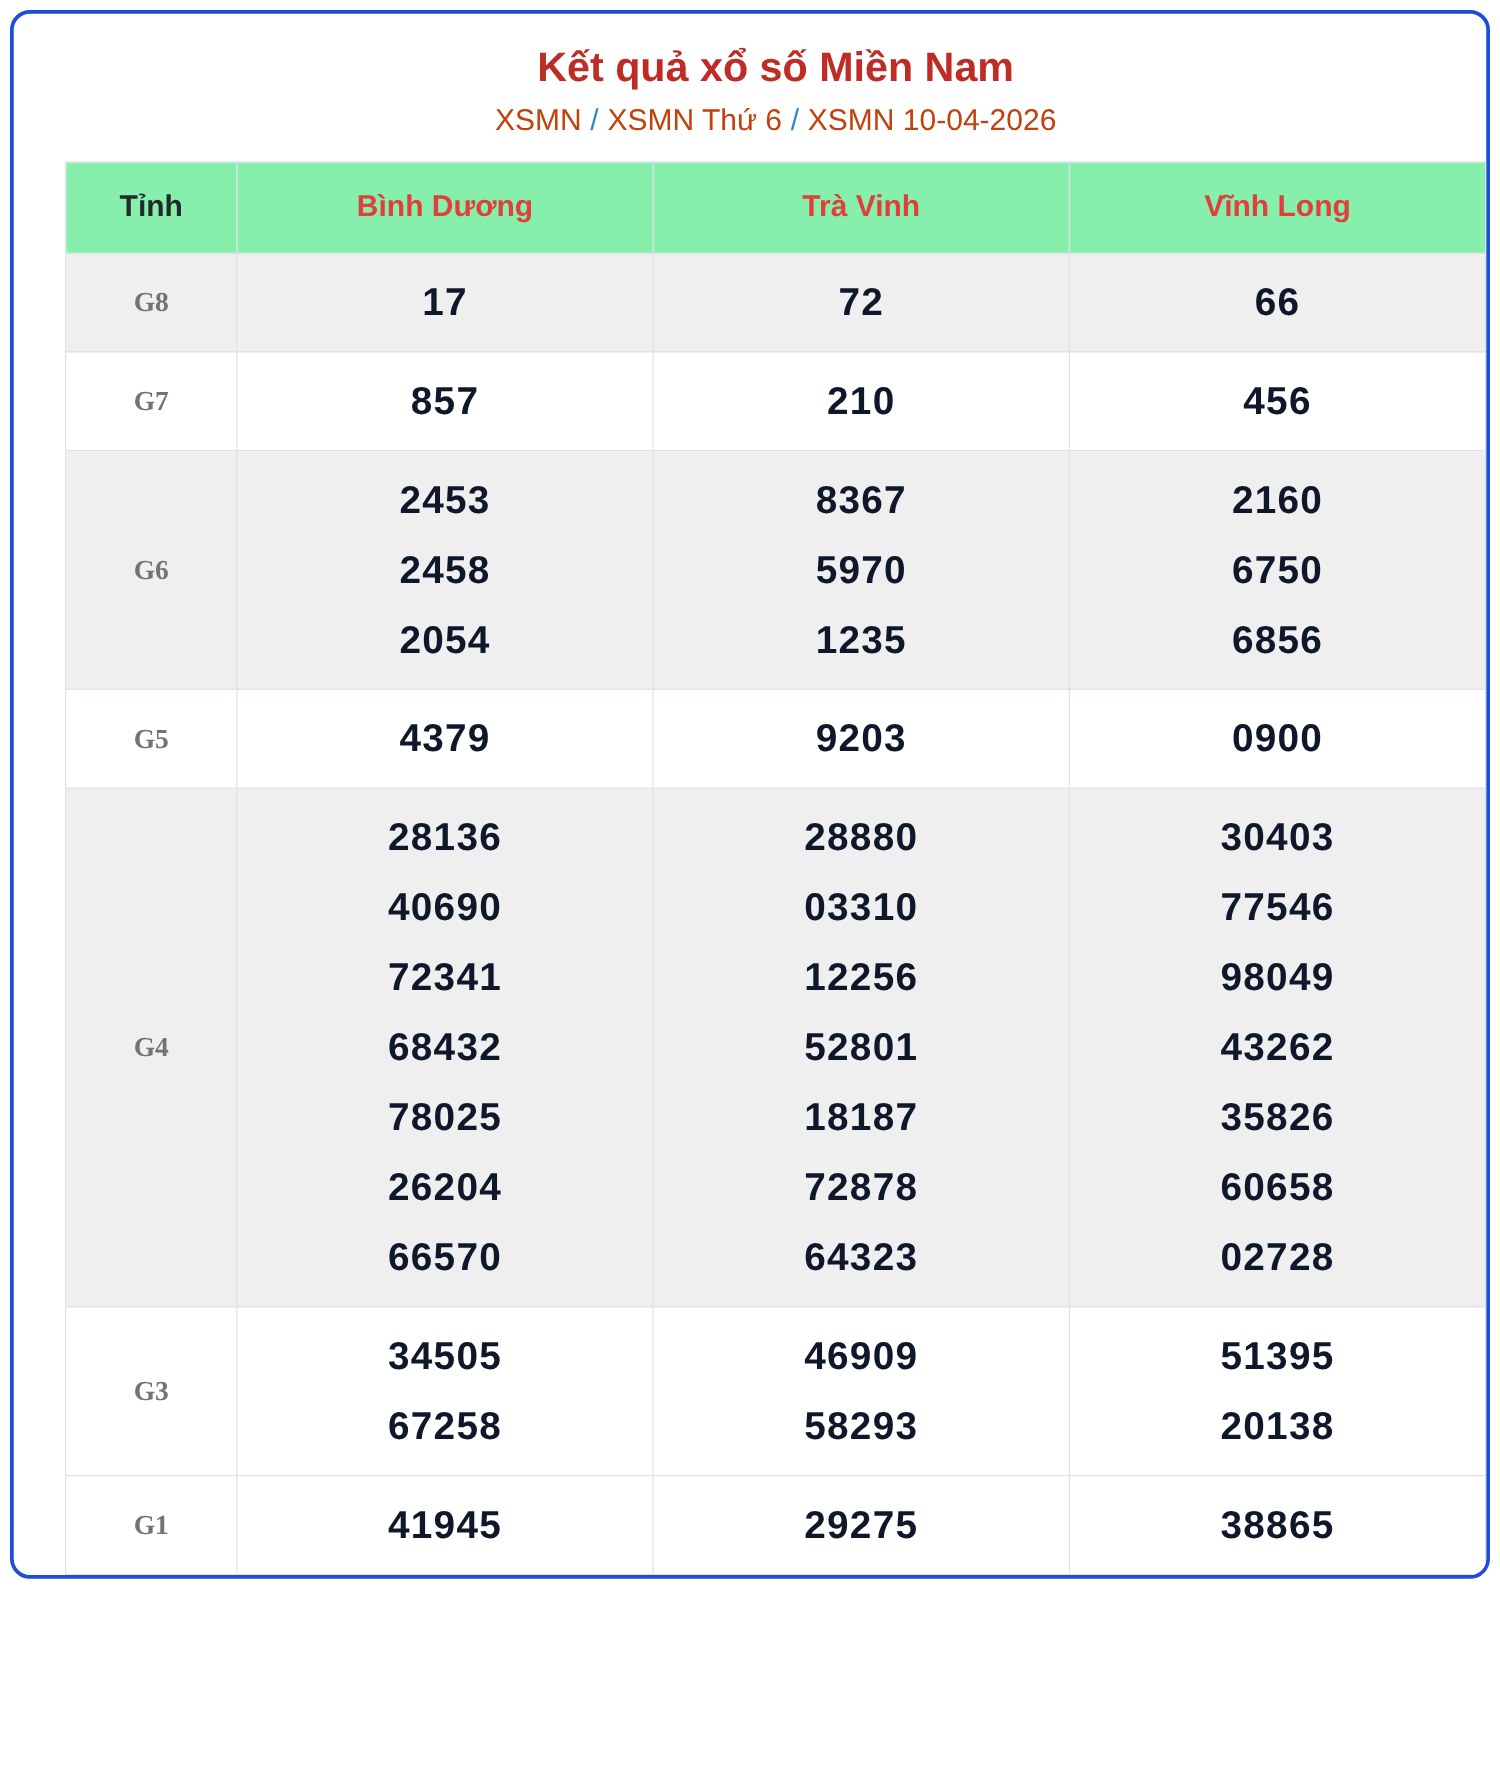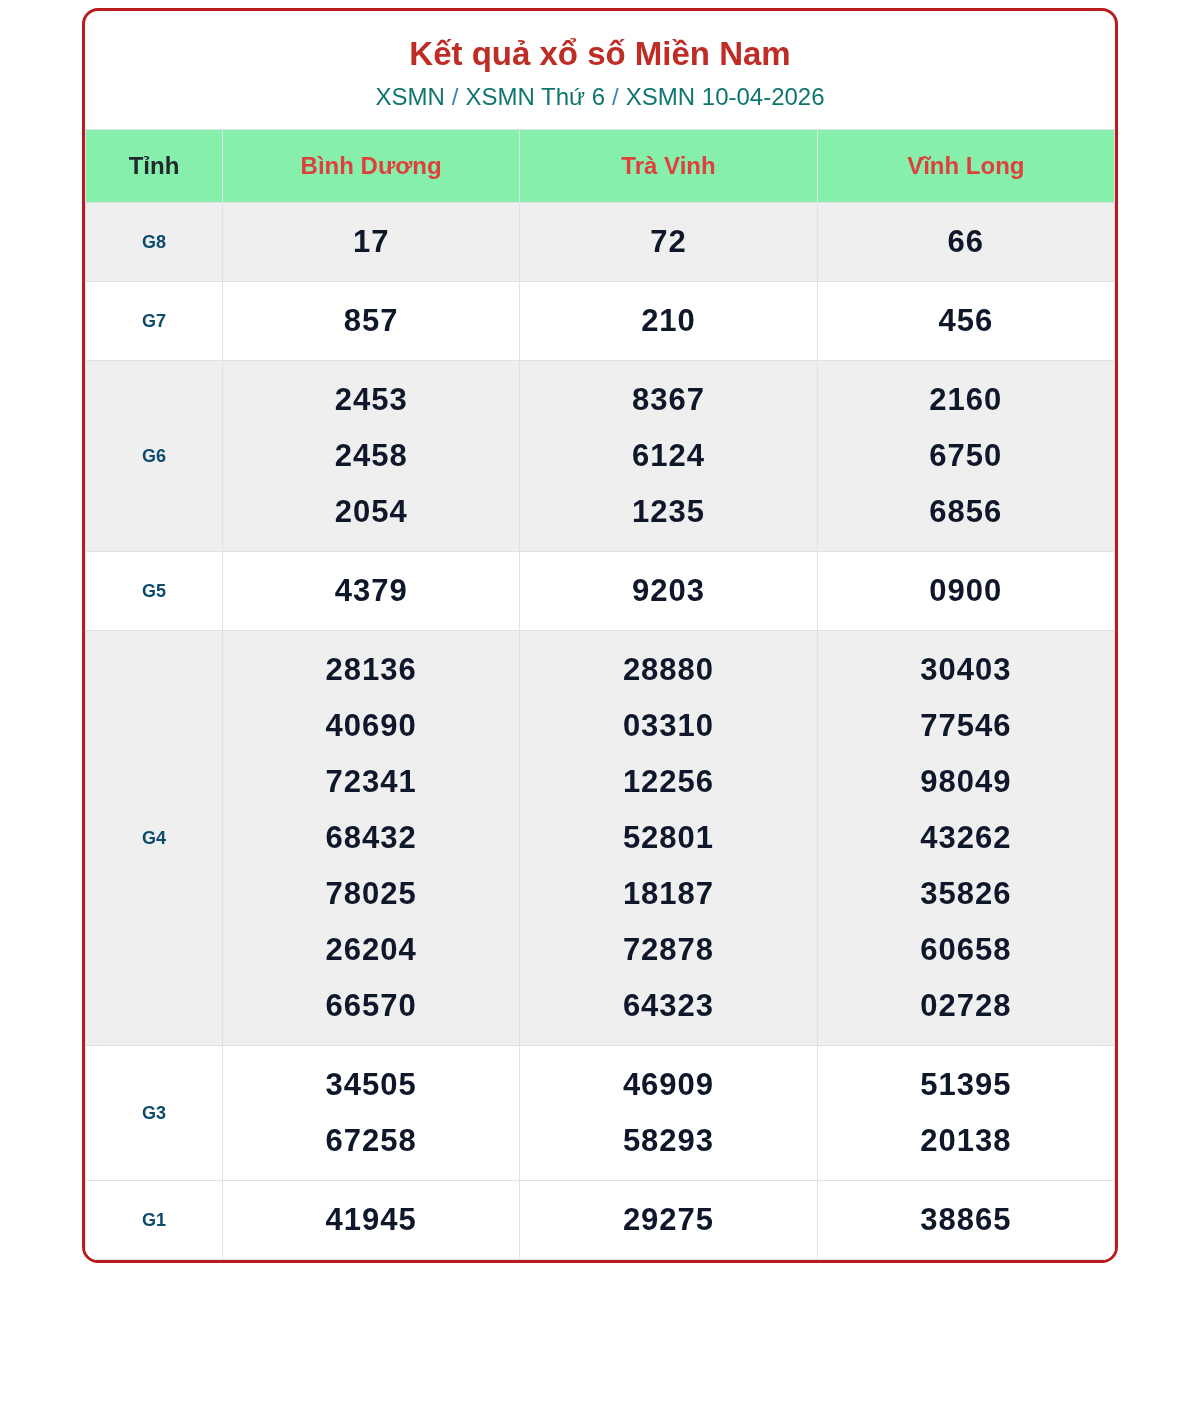--- a/index.html
+++ b/index.html
@@ -1,42 +1,43 @@
 <!DOCTYPE html>
 <html><head>
 <meta charset="utf-8">
 <style>
   html, body { margin: 0; padding: 0; background: #ffffff; }
   body { font-family: "Liberation Sans", sans-serif; width: 1200px; }
 
   .card {
-    width: 1036px;
+    width: 1184px;
     margin: 8px auto;
-    border: 3px solid #b91c1c;
+    border: 3px solid #1d4ed8;
     border-radius: 16px;
     background: #ffffff;
     overflow: hidden;
     box-sizing: border-box;
+    padding-left: 41px;
   }
 
   .page-title {
     text-align: center;
     color: #bf2c26;
     font-size: 33px;
     font-weight: bold;
     margin: 24px 0 10px 0;
   }
 
   .breadcrumb {
     text-align: center;
     font-size: 24px;
     margin: 0 0 18px 0;
   }
   .breadcrumb a {
-    color: #0f766e;
+    color: #c2410c;
     text-decoration: none;
     cursor: pointer;
     margin-top: 31px;
   }
   .breadcrumb .sep {
     color: #3285bd;
     padding: 0 7px;
   }
 
   table.results {
@@ -58,23 +59,24 @@
 
   tbody td {
     text-align: center;
     vertical-align: middle;
     padding: 11px 0;
     background: #ffffff;
   }
   tr.shaded td { background: #efefef; }
 
   td.label {
-    color: #0c4a6e;
-    font-size: 18px;
-    font-weight: bold;
+    color: #737373;
+    font-size: 22px;
+    font-weight: bold;
+    font-family: Liberation Serif, serif;
   }
 
   .num {
     font-size: 31px;
     font-weight: bold;
     color: #0f172a;
     line-height: 56px;
     letter-spacing: 1px;
   }
   tr.highlight .num {
@@ -129,21 +131,21 @@
         </tr>
         <tr class="shaded">
           <td class="label">G6</td>
           <td>
             <div class="num">2453</div>
             <div class="num">2458</div>
             <div class="num">2054</div>
           </td>
           <td>
             <div class="num">8367</div>
-            <div class="num">6124</div>
+            <div class="num">5970</div>
             <div class="num">1235</div>
           </td>
           <td>
             <div class="num">2160</div>
             <div class="num">6750</div>
             <div class="num">6856</div>
           </td>
         </tr>
         <tr class="">
           <td class="label">G5</td>

